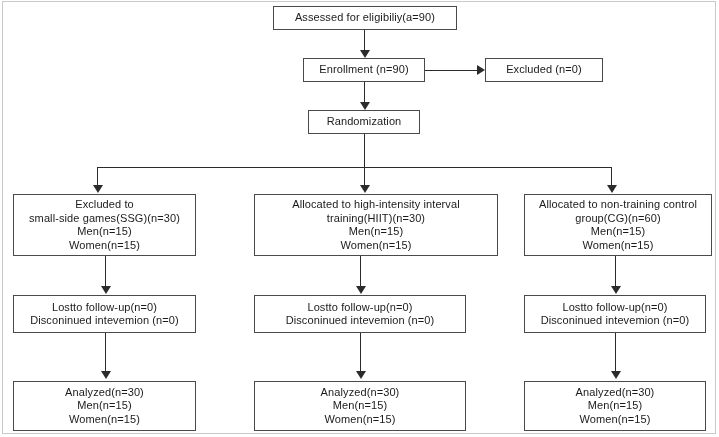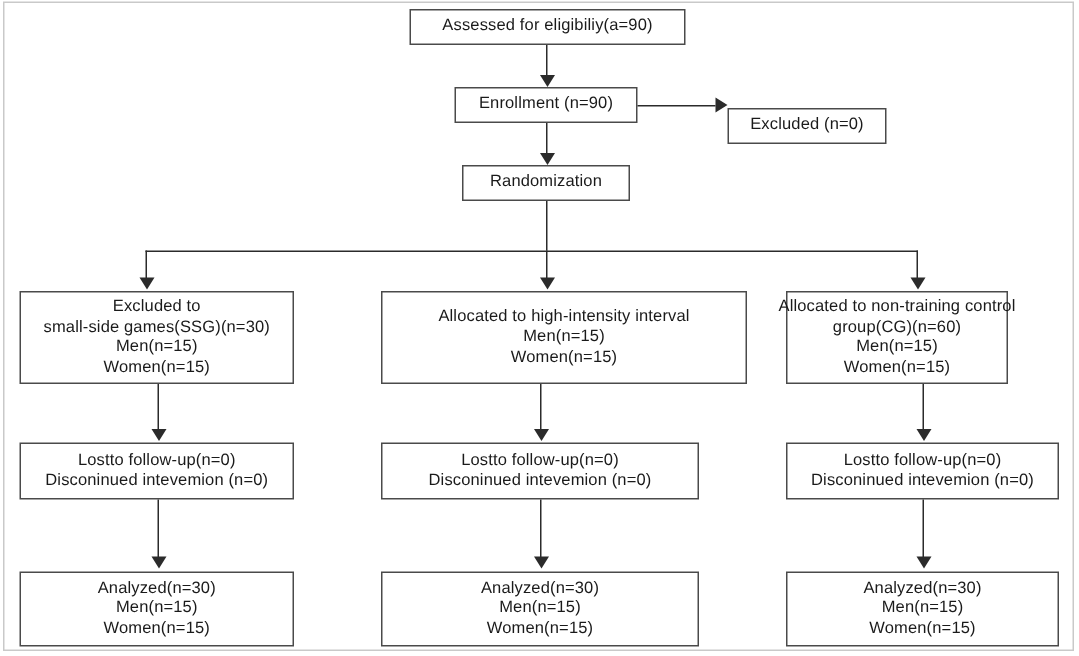--- a/index.html
+++ b/index.html
@@ -88,21 +88,21 @@
     <span class="line">Assessed for eligibiliy(a=90)</span>
   </div>
 
   <div class="conn-v" style="left:364px; top:30px; height:22px;"></div>
   <div class="arrow-down" style="left:360px; top:50px;"></div>
 
   <div class="node" style="left:303px; top:58px; width:122px; height:24px;justify-content:center;">
     <span class="line">Enrollment (n=90)</span>
   </div>
 
-  <div class="node" style="left:485px; top:72px; width:106px; height:24px;">
+  <div class="node" style="left:485px; top:58px; width:118px; height:24px;">
     <span class="line">Excluded (n=0)</span>
   </div>
 
   <div class="conn-h" style="left:425px; top:70px; width:52px;"></div>
   <div class="arrow-right" style="left:477px; top:65px;"></div>
 
   <div class="conn-v" style="left:364px; top:82px; height:22px;"></div>
   <div class="arrow-down" style="left:360px; top:102px;"></div>
 
   <div class="node" style="left:308px; top:110px; width:112px; height:24px;">
@@ -124,25 +124,26 @@
 
   <div class="node" style="left:13px; top:194px; width:183px; height:62px;">
     <span class="line">Excluded to</span>
     <span class="line">small-side games(SSG)(n=30)</span>
     <span class="line">Men(n=15)</span>
     <span class="line">Women(n=15)</span>
   </div>
 
   <div class="node" style="left:254px; top:194px; width:244px; height:62px;">
     <span class="line">Allocated to high-intensity interval</span>
+    <span class="line">training(HIIT)(n=30)</span>
     <span class="line">Men(n=15)</span>
     <span class="line">Women(n=15)</span>
   </div>
 
-  <div class="node" style="left:524px; top:194px; width:148px; height:62px;">
+  <div class="node" style="left:524px; top:194px; width:188px; height:62px;">
     <span class="line">Allocated to non-training control</span>
     <span class="line">group(CG)(n=60)</span>
     <span class="line">Men(n=15)</span>
     <span class="line">Women(n=15)</span>
   </div>
 
   <div class="conn-v" style="left:105px; top:256px; height:32px;"></div>
   <div class="arrow-down" style="left:101px; top:286px;"></div>
 
   <div class="conn-v" style="left:360px; top:256px; height:32px;"></div>

